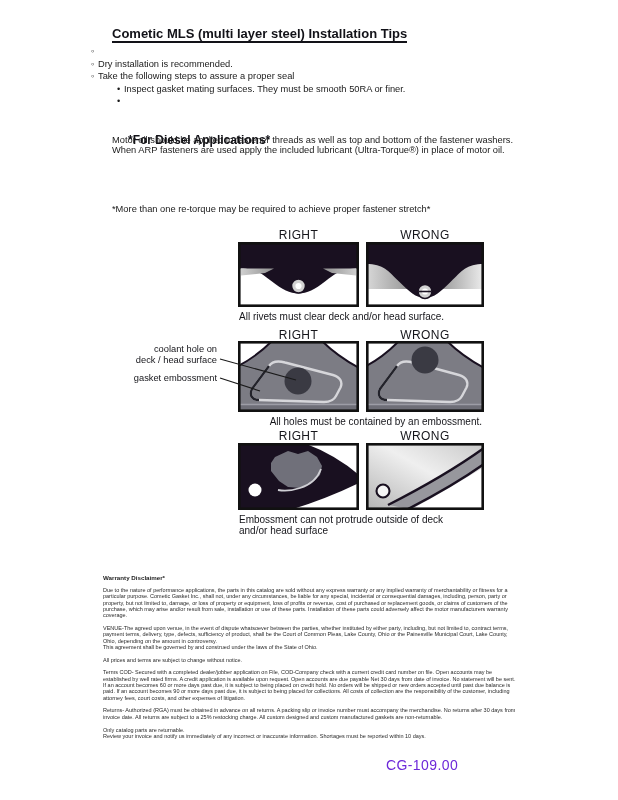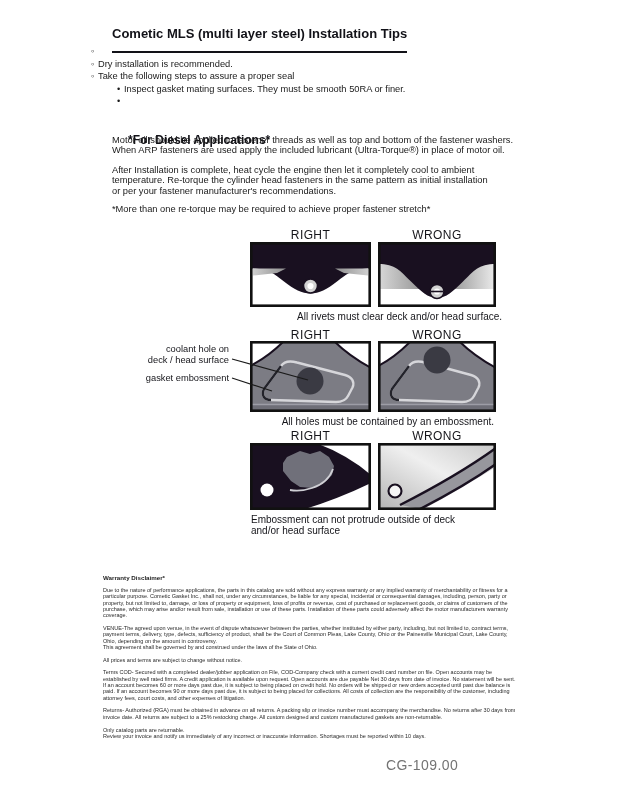--- a/index.html
+++ b/index.html
@@ -1,39 +1,39 @@
 <!DOCTYPE html>
 <html><head>
 <meta charset="utf-8">
 <style>
   html,body{margin:0;padding:0;background:#fff;}
   .page{position:relative;width:618px;height:800px;background:#fff;overflow:hidden;
         font-family:"Liberation Sans", sans-serif;color:#1a1a1a;}
   .abs{position:absolute;}
   .title{left:112px;top:26px;font-size:13px;font-weight:700;color:#121218;
-         border-bottom:2px solid #121218;padding-bottom:10px;margin:0;display:inline-block;}
+         border-bottom:2px solid #121218;padding-bottom:0;margin:0;display:inline-block;}
   .tips{left:91px;top:45px;margin:0;padding:0;list-style:none;font-size:9.3px;line-height:12.6px;width:470px;}
   .tips li{display:flex;}
   .tips .glyph{width:7px;flex:0 0 7px;text-align:left;}
   .tips li.sub{padding-left:26px;}
   .sec-head{left:112px;top:117px;font-size:12px;font-weight:700;color:#121218;margin:16px;}
   .body-p{font-size:9.3px;line-height:10.4px;white-space:pre-line;width:500px;margin:0;}
   .p1{left:112px;top:135px;}
   .p2{left:112px;top:165px;}
   .note{left:112px;top:204px;font-size:9.3px;margin:0;}
-  .fig{left:14px;width:526px;padding-left:9px;}
+  .fig{left:2px;width:526px;padding-left:9px;}
   .fig-label{font-size:12px;letter-spacing:.4px;color:#15151a;text-align:center;top:0;}
   .fig-caption{font-size:10px;color:#15151a;white-space:pre-line;line-height:11px;}
   .panel{display:block;}
   .ann{font-size:9.3px;line-height:10.5px;text-align:right;white-space:pre-line;color:#15151a;}
   .overlay{left:0;top:0;pointer-events:none;}
   .disc{left:103px;top:574px;width:416px;}
   .disc h2{font-size:6.2px;font-weight:700;margin:0 0 6px 0;color:#222;}
   .disc p{font-size:5.5px;line-height:6.3px;margin:0 0 6.5px 0;color:#2a2a2a;white-space:pre-line;}
-  .code{left:386px;top:757px;font-size:14px;letter-spacing:.4px;color:#737373;}
+  .code{left:386px;top:757px;font-size:14px;letter-spacing:.4px;color:#6d28d9;}
 </style>
 </head>
 <body>
 
 <div class="page">
 
   <h1 class="abs title">Cometic MLS (multi layer steel) Installation Tips</h1>
 
   <ul class="abs tips">
     <li>
@@ -52,23 +52,20 @@
       <span>Inspect gasket mating surfaces.  They must be smooth 50RA or finer.</span>
     </li>
     <li class="sub">
       <span class="glyph">•</span>
     </li>
   </ul>
 
   <h2 class="abs sec-head">*For Diesel Applications*</h2>
   <p class="abs body-p p1">Motor oil should be applied to fastener threads as well as top and bottom of the fastener washers.
 When ARP fasteners are used apply the included lubricant (Ultra-Torque®) in place of motor oil.</p>
-  <p class="abs body-p p2">After Installation is complete, heat cycle the engine then let it completely cool to ambient
-temperature. Re-torque the cylinder head fasteners in the same pattern as initial installation
-or per your fastener manufacturer's recommendations.</p>
   <p class="abs note">*More than one re-torque may be required to achieve proper fastener stretch*</p>
 
   <div class="abs fig" style="top:228px;height:96px;">
     <div class="abs fig-label" style="left:236px;width:121px;">RIGHT</div>
     <div class="abs fig-label" style="left:364px;width:118px;">WRONG</div>
 
     <svg class="abs panel" style="left:236px;top:14px;" width="121" height="65" viewBox="0 0 121 65">
       <defs>
         <linearGradient id="w1l" x1="0" y1="0" x2="1" y2="0">
           <stop offset="0" stop-color="#cfcfcf"></stop>
@@ -100,21 +97,21 @@
       <rect width="118" height="65" fill="#ffffff"></rect>
       <rect x="0" y="22" width="118" height="25" fill="url(#w2)"></rect>
       <rect x="0" y="47" width="118" height="16" fill="#ffffff"></rect>
       <path d="M0 0 H118 V22 C100 22 96 29 85 39.5 C75 49.5 68 56 59 56 C50 56 43 49.5 33 39.5 C22 29 18 22 0 22 Z" fill="#191020"></path>
       <circle cx="59" cy="49.5" r="7" fill="#d2d2d2" stroke="#191020" stroke-width="1.6"></circle>
       <circle cx="59" cy="49.5" r="3.1" fill="#ffffff"></circle>
       <line x1="52.5" y1="49.5" x2="65.5" y2="49.5" stroke="#191020" stroke-width="1.6"></line>
       <rect x="1.3" y="1.3" width="115.4" height="62.4" fill="none" stroke="#111" stroke-width="2.6"></rect>
     </svg>
 
-    <div class="abs fig-caption" style="left:237px;top:83px;margin-left:46px;">All rivets must clear deck and/or head surface.</div>
+    <div class="abs fig-caption" style="left:237px;top:83px;">All rivets must clear deck and/or head surface.</div>
   </div>
 
   <div class="abs fig" style="top:328px;height:106px;">
     <div class="abs fig-label" style="left:236px;width:121px;">RIGHT</div>
     <div class="abs fig-label" style="left:364px;width:118px;">WRONG</div>
 
     <div class="abs ann" style="left:98px;top:16px;width:117px;">coolant hole on
 deck / head surface</div>
     <div class="abs ann" style="left:98px;top:45px;width:117px;">gasket embossment</div>
 

